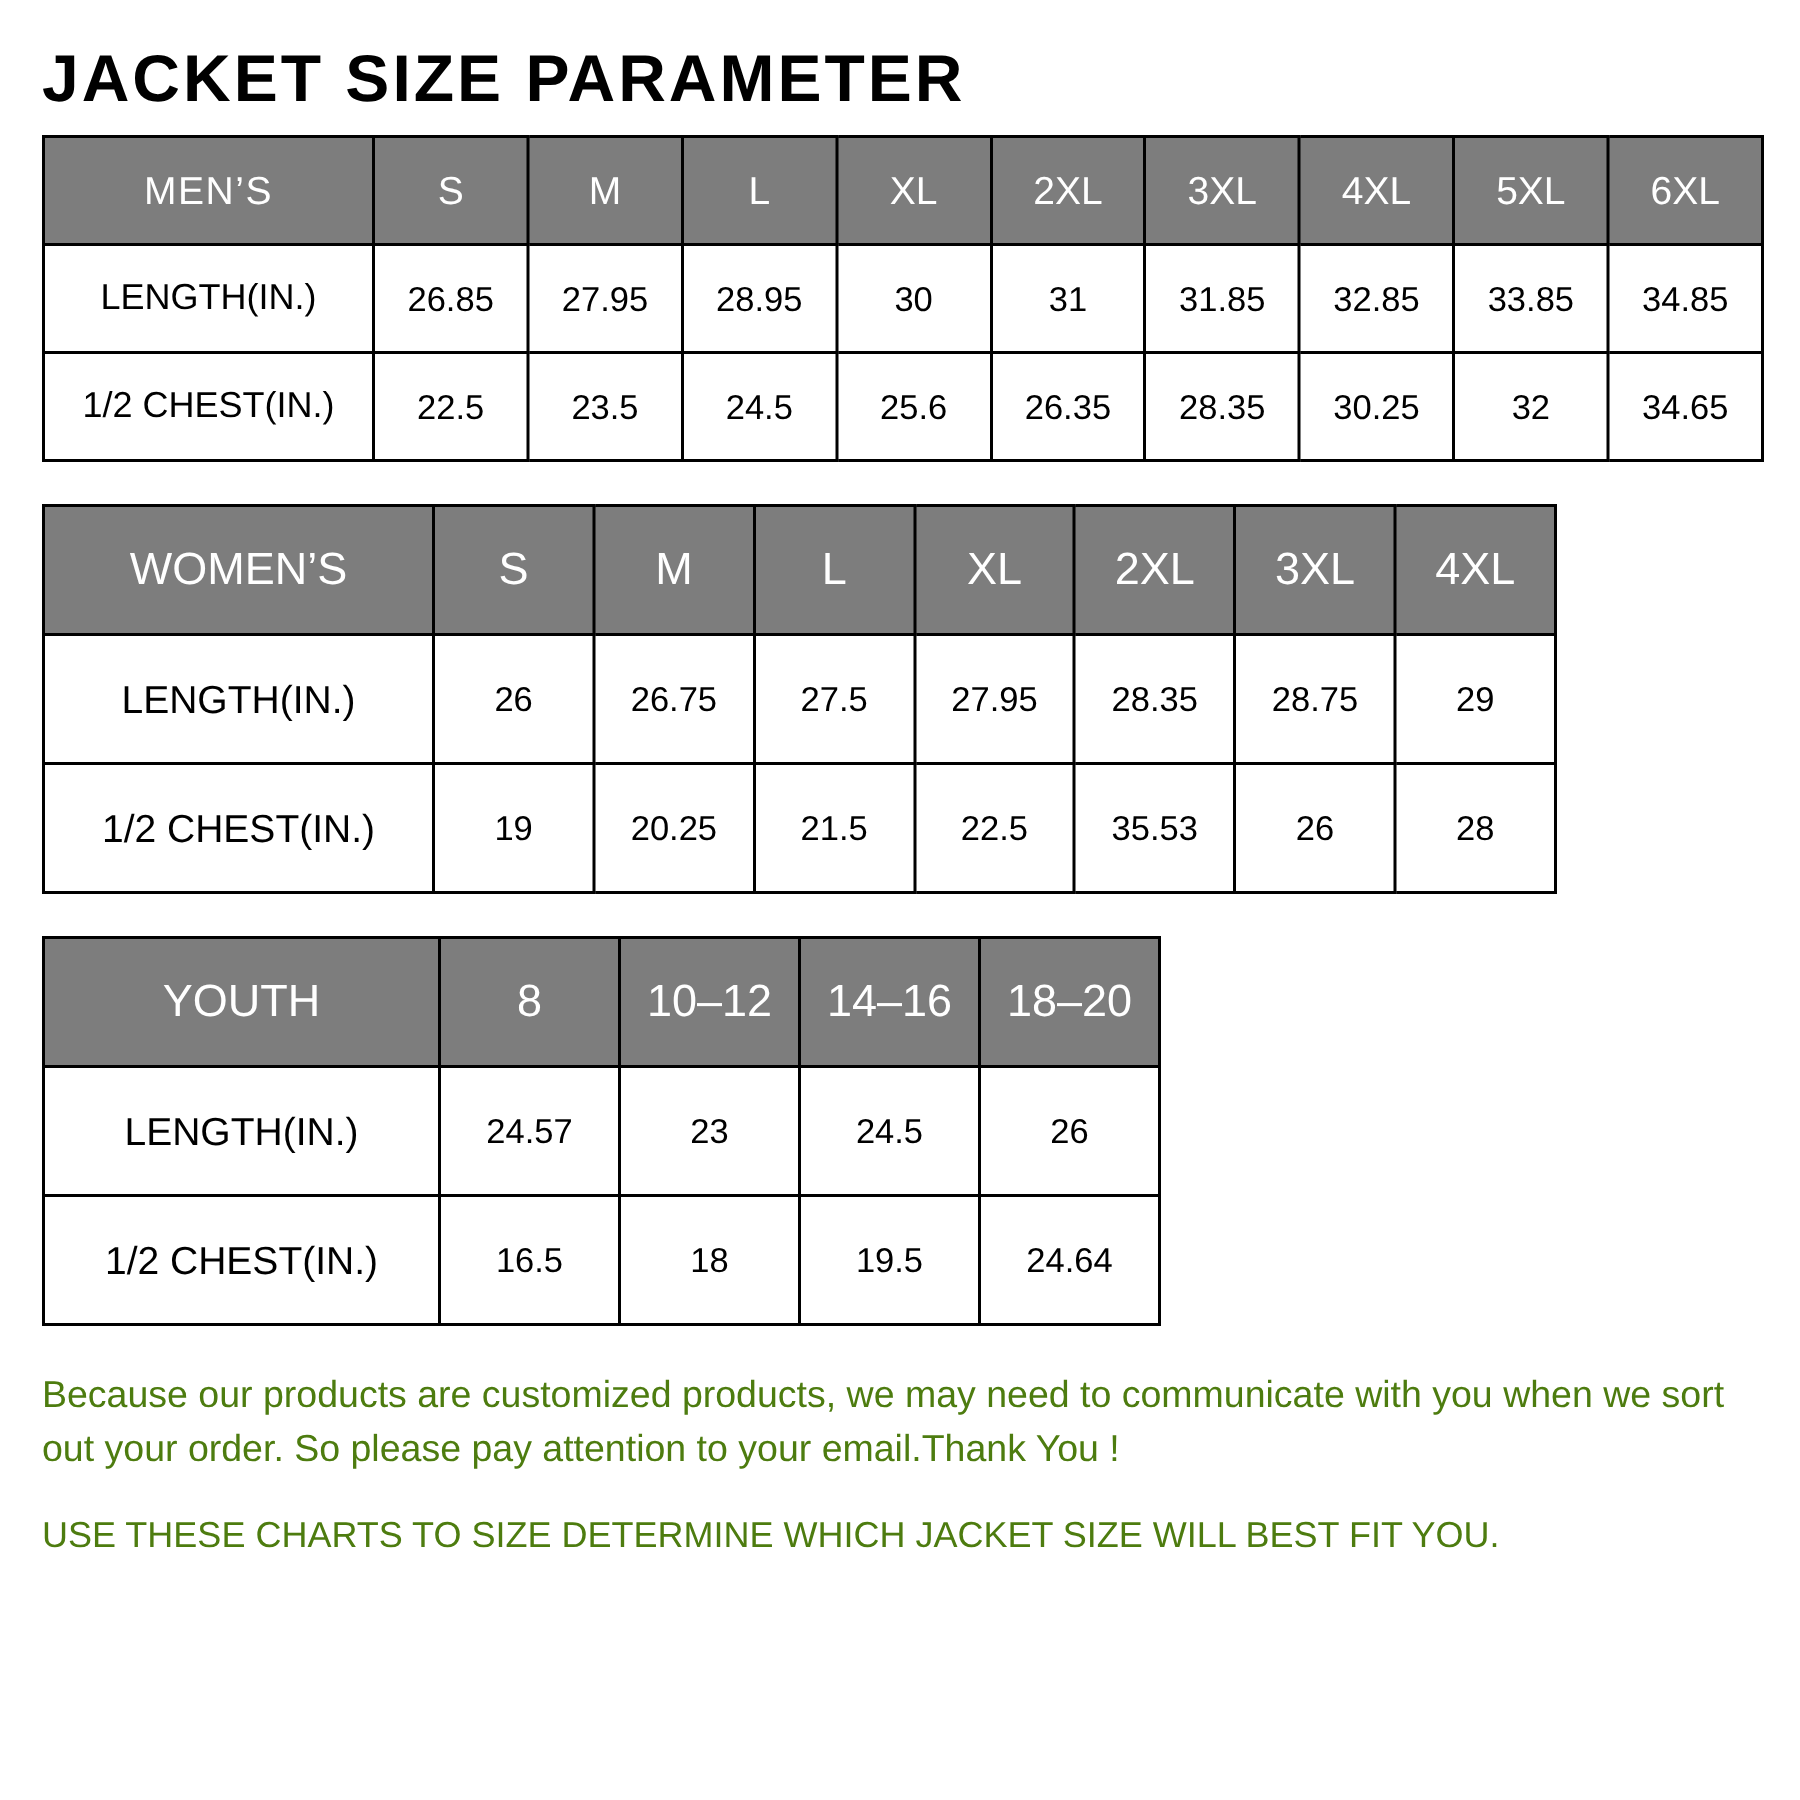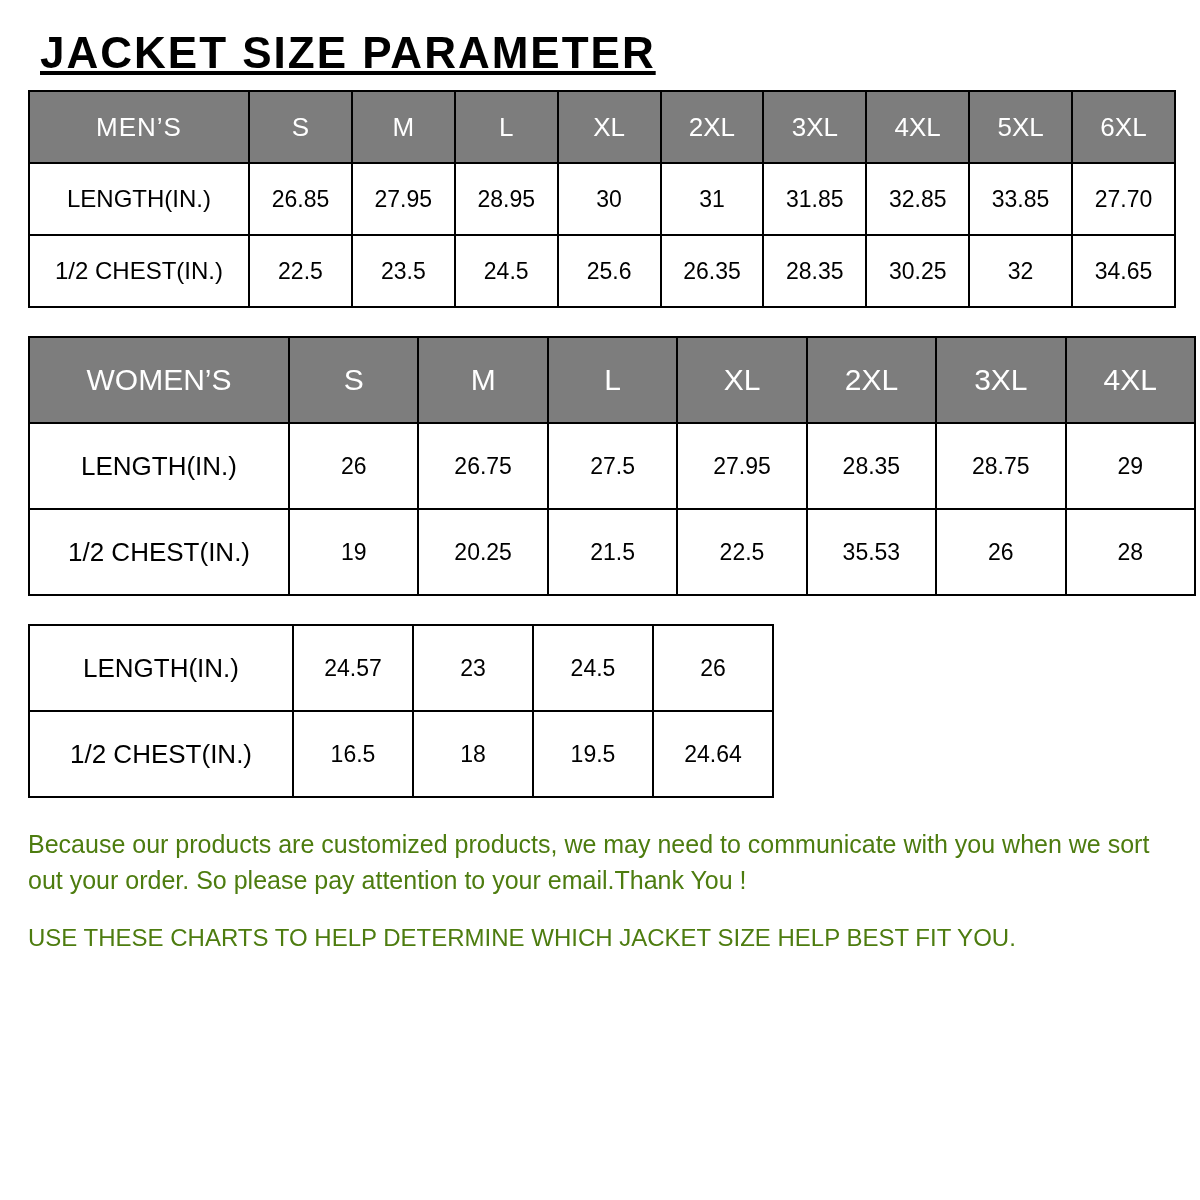--- a/index.html
+++ b/index.html
@@ -18,24 +18,23 @@
     width: 1200px;
     height: 1200px;
     box-sizing: border-box;
     padding: 30px 28px 10px 28px;
     position: relative;
   }
   .title {
     font-size: 44px;
     font-weight: bold;
     letter-spacing: 2px;
-    margin: 0 0 14px 12px;
+    margin: 0 0 14px 0;
     line-height: 1.05;
     color: #000;
-    text-decoration: underline;
   }
   .note {
     color: #ee1c25;
     font-size: 24px;
     line-height: 1.32;
     margin: 0 0 26px 0;
     max-width: 960px;
   }
   table.size {
     border-collapse: collapse;
@@ -57,21 +56,21 @@
     color: #ffffff;
   }
   
   .tbl-men { width: 1148px; }
   .tbl-men tr { height: 72px; }
   .tbl-men td.label { width: 218px; font-size: 24px; }
   .tbl-men tr.head td.label { font-size: 26px; letter-spacing: 1px; }
   .tbl-men tr.head td { font-size: 26px; }
 
   
-  .tbl-women { width: 1168px; }
+  .tbl-women { width: 1010px; }
   .tbl-women tr { height: 86px; }
   .tbl-women td.label { width: 258px; font-size: 26px; }
   .tbl-women tr.head td { font-size: 30px; }
   .tbl-women td { font-size: 26px; }
 
   
   .tbl-youth { width: 746px; }
   .tbl-youth tr { height: 86px; }
   .tbl-youth td.label { width: 262px; font-size: 26px; }
   .tbl-youth tr.head td { font-size: 30px; }
@@ -114,21 +113,21 @@
       <tr>
         <td class="label">LENGTH(IN.)</td>
         <td>26.85</td>
         <td>27.95</td>
         <td>28.95</td>
         <td>30</td>
         <td>31</td>
         <td>31.85</td>
         <td>32.85</td>
         <td>33.85</td>
-        <td>27.70</td>
+        <td>34.85</td>
       </tr>
       <tr>
         <td class="label">1/2 CHEST(IN.)</td>
         <td>22.5</td>
         <td>23.5</td>
         <td>24.5</td>
         <td>25.6</td>
         <td>26.35</td>
         <td>28.35</td>
         <td>30.25</td>
@@ -168,35 +167,42 @@
         <td>22.5</td>
         <td>35.53</td>
         <td>26</td>
         <td>28</td>
       </tr>
     </tbody>
   </table>
 
   <table class="size tbl-youth">
     <tbody>
+      <tr class="head">
+        <td class="label">YOUTH</td>
+        <td>8</td>
+        <td>10–12</td>
+        <td>14–16</td>
+        <td>18–20</td>
+      </tr>
       <tr>
         <td class="label">LENGTH(IN.)</td>
         <td>24.57</td>
         <td>23</td>
         <td>24.5</td>
         <td>26</td>
       </tr>
       <tr>
         <td class="label">1/2 CHEST(IN.)</td>
         <td>16.5</td>
         <td>18</td>
         <td>19.5</td>
         <td>24.64</td>
       </tr>
     </tbody>
   </table>
 
   <div class="footer">
     <div class="para1">Because our products are customized products, we may need to communicate with you when we sort out your order. So please pay attention to your email.Thank You !</div>
-    <div class="para2">USE THESE CHARTS TO HELP DETERMINE WHICH JACKET SIZE HELP BEST FIT YOU.</div>
+    <div class="para2">USE THESE CHARTS TO SIZE DETERMINE WHICH JACKET SIZE WILL BEST FIT YOU.</div>
   </div>
 
 </div>
 
 </body></html>

